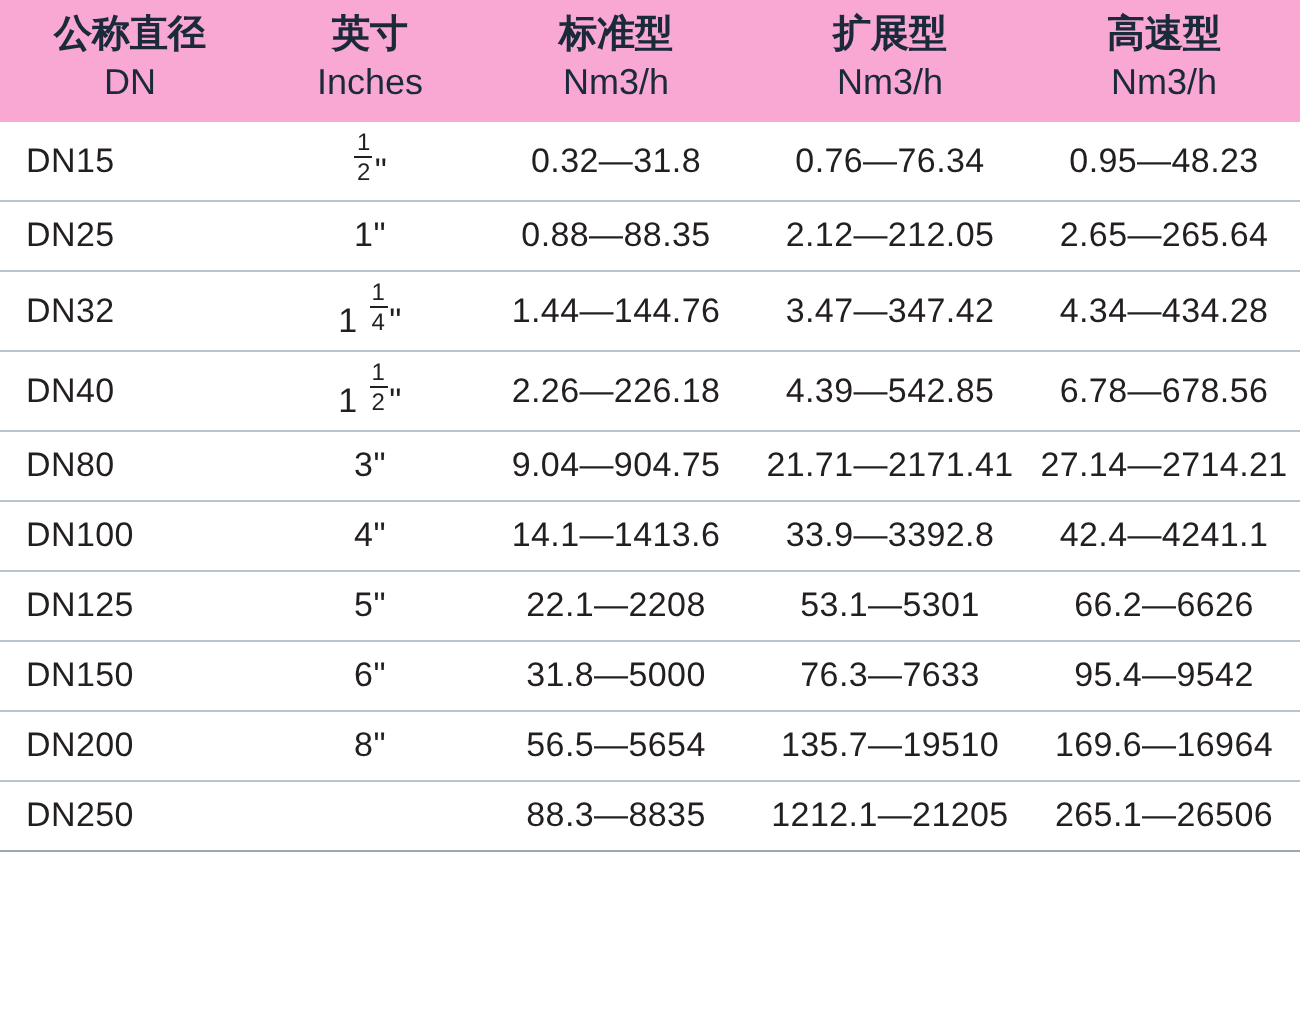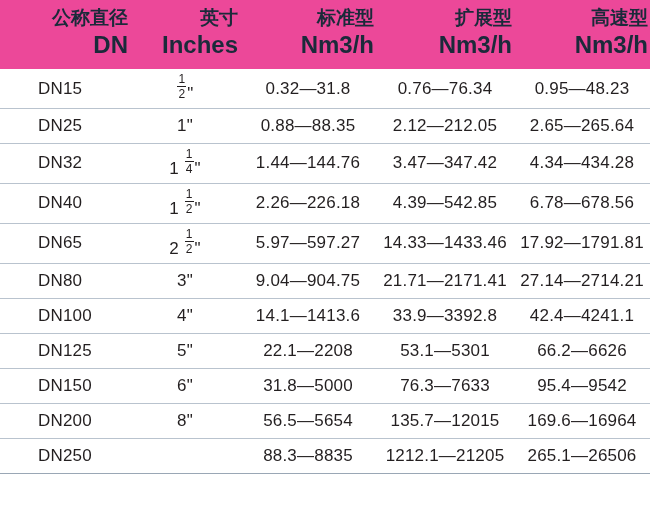--- a/index.html
+++ b/index.html
@@ -19,45 +19,45 @@
     border-collapse: collapse;
     table-layout: fixed;
   }
   .spec-table col.c0 { width: 130px; }
   .spec-table col.c1 { width: 110px; }
   .spec-table col.c2 { width: 136px; }
   .spec-table col.c3 { width: 138px; }
   .spec-table col.c4 { width: 136px; }
 
   thead th {
-    background: #ec4899;
+    background: #f9a8d4;
     color: #1b2a3a;
     font-size: 19px;
     font-weight: bold;
-    text-align: right;
+    text-align: center;
     padding: 6px 2px 8px 2px;
     line-height: 1.28;
     border: none;
     vertical-align: middle;
   }
   thead th .hd-line1 { display: block; }
-  thead th .hd-line2 { display: block; font-size: 24px; font-weight: bold; }
+  thead th .hd-line2 { display: block; font-size: 18px; font-weight: normal; }
 
   tbody td {
     font-size: 17px;
     text-align: center;
     padding: 4px 2px 4px 2px;
     border-bottom: 1px solid #b9c3ce;
     height: 26px;
     white-space: nowrap;
     letter-spacing: 0.2px;
   }
   tbody td.first-col {
     text-align: left;
-    padding-left: 38px;
+    padding-left: 13px;
   }
   tbody tr:last-child td {
     border-bottom: 1px solid #9aa7b5;
   }
   .frac {
     display: inline-block;
     font-size: 12px;
     line-height: 1;
     vertical-align: 0.08em;
     text-align: center;
@@ -134,27 +134,20 @@
         <td>4.34—434.28</td>
       </tr>
       <tr>
         <td class="first-col">DN40</td>
         <td><span class="inch-cell"><span>1</span> <span class="frac"><span class="num">1</span><span class="den">2</span></span><span>"</span></span></td>
         <td>2.26—226.18</td>
         <td>4.39—542.85</td>
         <td>6.78—678.56</td>
       </tr>
       <tr>
-        <td class="first-col">DN65</td>
-        <td><span class="inch-cell"><span>2</span> <span class="frac"><span class="num">1</span><span class="den">2</span></span><span>"</span></span></td>
-        <td>5.97—597.27</td>
-        <td>14.33—1433.46</td>
-        <td>17.92—1791.81</td>
-      </tr>
-      <tr>
         <td class="first-col">DN80</td>
         <td><span class="inch-cell"><span>3</span><span>"</span></span></td>
         <td>9.04—904.75</td>
         <td>21.71—2171.41</td>
         <td>27.14—2714.21</td>
       </tr>
       <tr>
         <td class="first-col">DN100</td>
         <td><span class="inch-cell"><span>4</span><span>"</span></span></td>
         <td>14.1—1413.6</td>
@@ -172,21 +165,21 @@
         <td class="first-col">DN150</td>
         <td><span class="inch-cell"><span>6</span><span>"</span></span></td>
         <td>31.8—5000</td>
         <td>76.3—7633</td>
         <td>95.4—9542</td>
       </tr>
       <tr>
         <td class="first-col">DN200</td>
         <td><span class="inch-cell"><span>8</span><span>"</span></span></td>
         <td>56.5—5654</td>
-        <td>135.7—12015</td>
+        <td>135.7—19510</td>
         <td>169.6—16964</td>
       </tr>
       <tr>
         <td class="first-col">DN250</td>
         <td></td>
         <td>88.3—8835</td>
         <td>1212.1—21205</td>
         <td>265.1—26506</td>
       </tr>
     </tbody>

